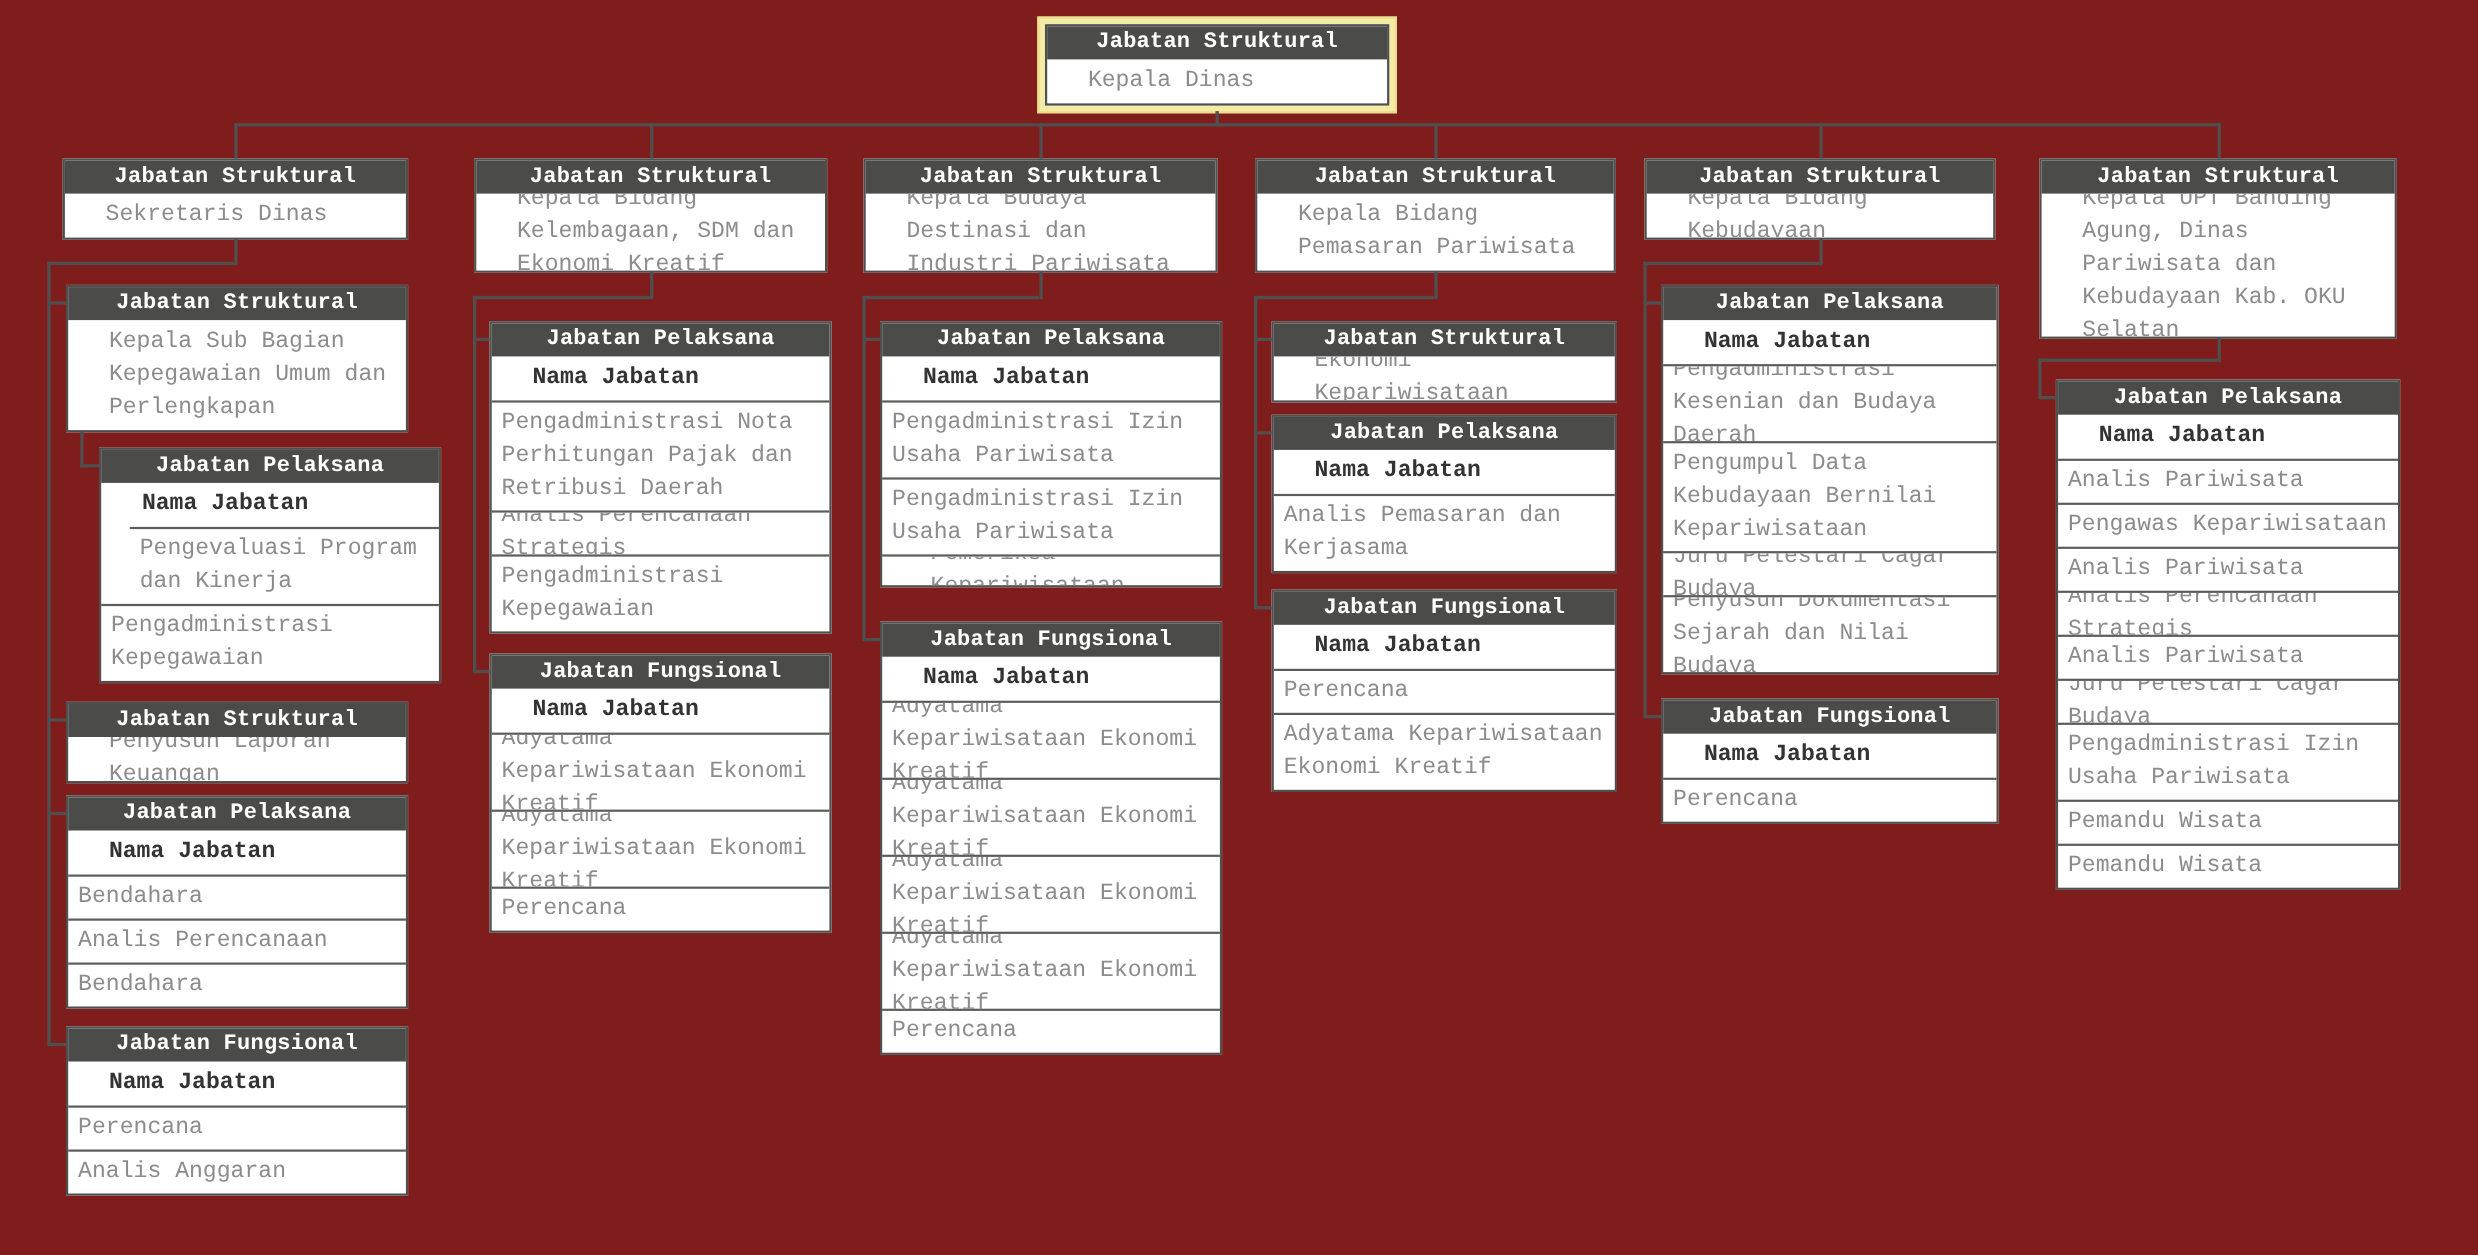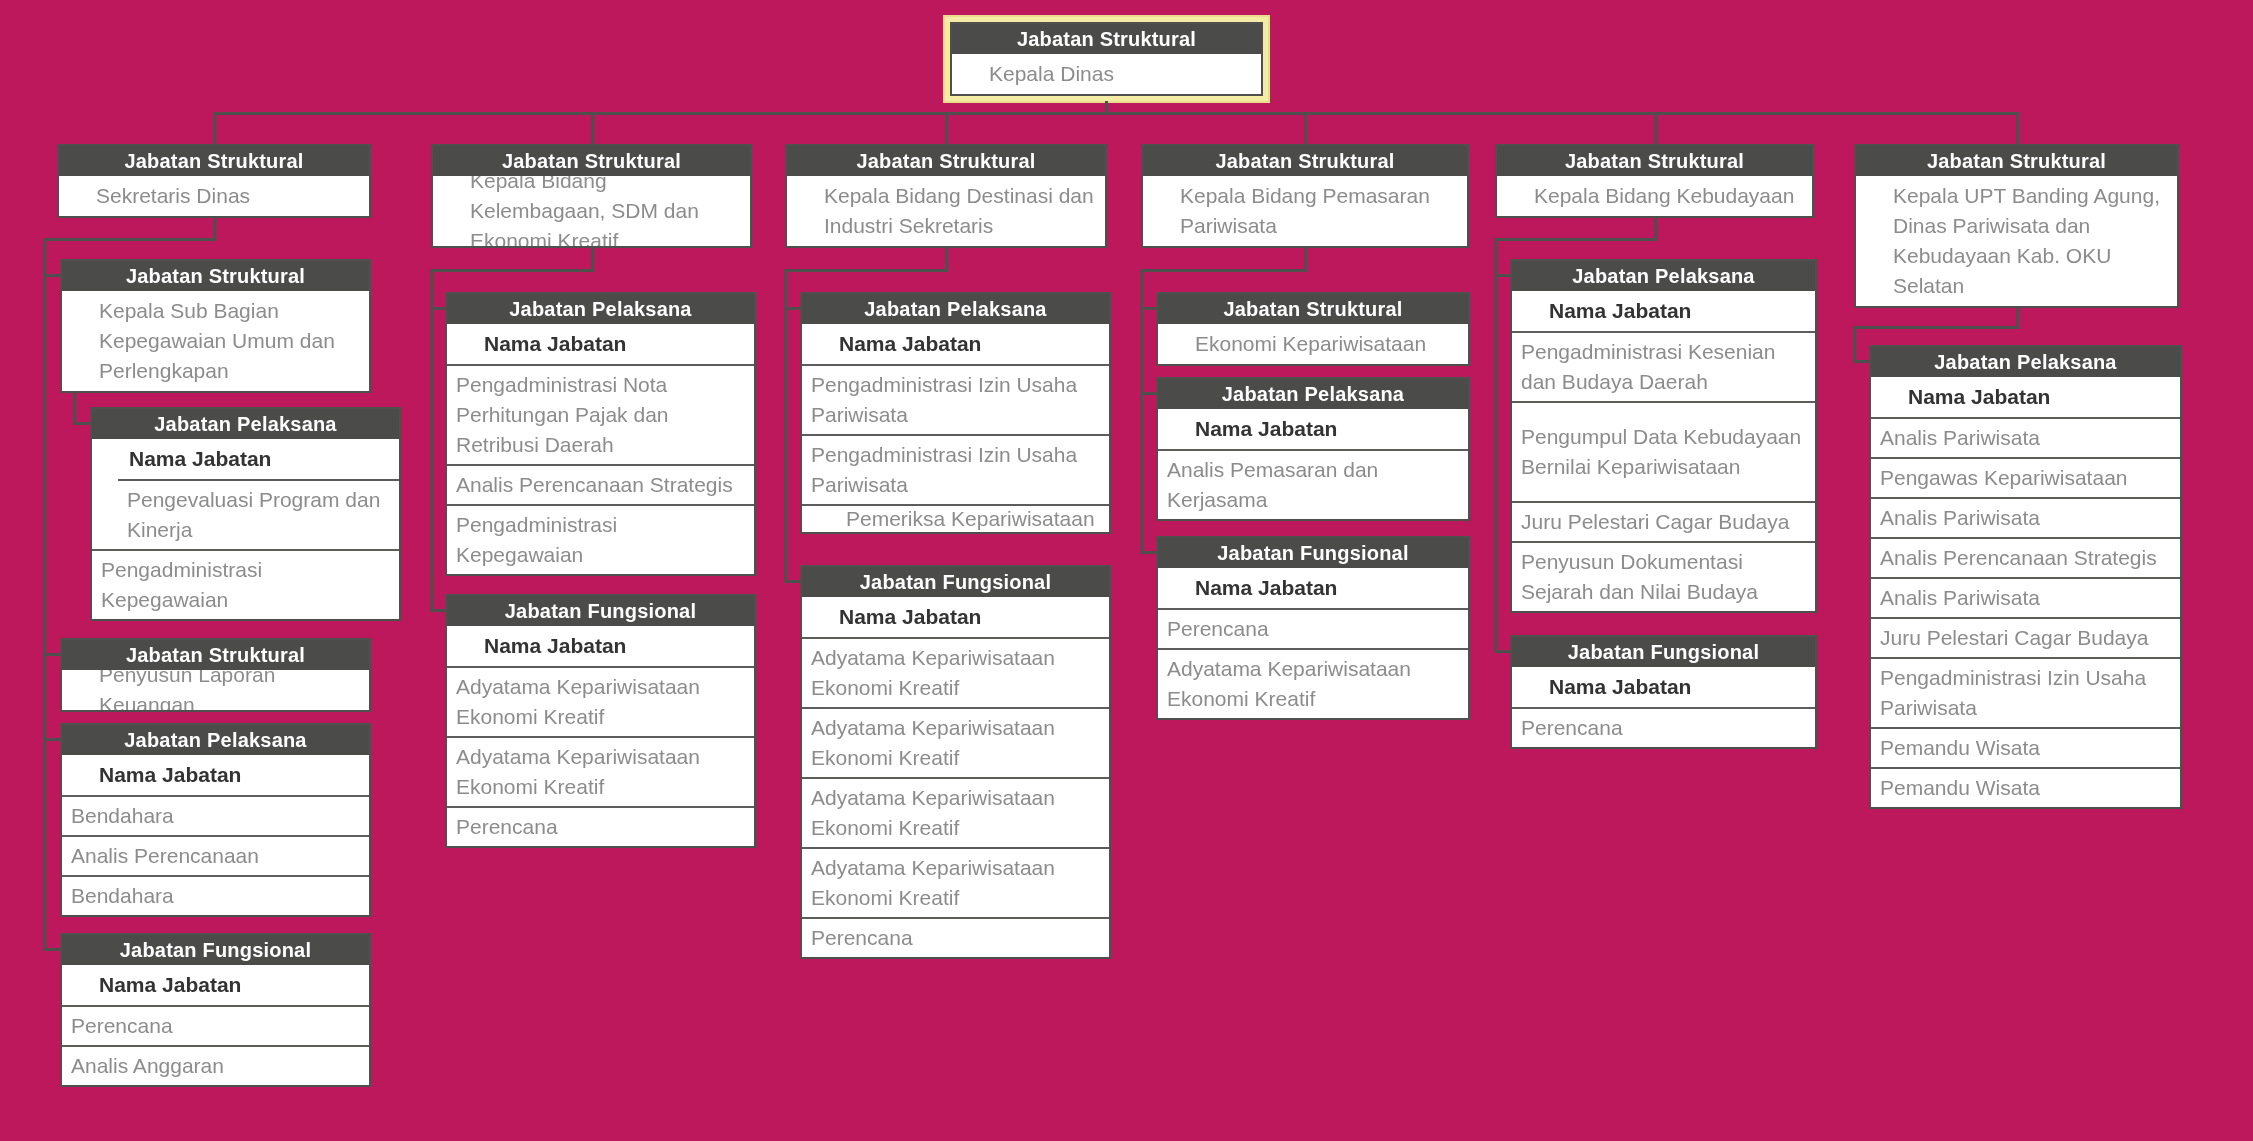--- a/index.html
+++ b/index.html
@@ -1,20 +1,20 @@
 <!DOCTYPE html>
 <html><head>
 <meta charset="utf-8">
 <style>
   html,body{margin:0;padding:0;background:#ffffff;}
   #org-chart{
     position:relative;
     width:2253px;height:1141px;
-    background:#be185d;
-    font-family:Liberation Sans, sans-serif;
+    background:#7f1d1d;
+    font-family:Liberation Mono, monospace;
     overflow:hidden;
   }
   .box{
     position:absolute;
     background:#ffffff;
     border:2px solid #4f4f4d;
     box-sizing:border-box;
   }
   .box-header{
     height:30px;line-height:30px;
@@ -103,21 +103,21 @@
     </div>
     <div class="box" style="left: 445px; top: 594px; width: 311px;">
       <div class="box-header">Jabatan Fungsional</div>
       <div class="box-row nama first" style="height: 40px;">Nama Jabatan</div>
       <div class="box-row" style="height: 70px;">Adyatama Kepariwisataan Ekonomi Kreatif</div>
       <div class="box-row" style="height: 70px;">Adyatama Kepariwisataan Ekonomi Kreatif</div>
       <div class="box-row" style="height: 40px;">Perencana</div>
     </div>
     <div class="box" style="left: 785px; top: 144px; width: 322px;">
       <div class="box-header">Jabatan Struktural</div>
-      <div class="box-row first" style="height: 70px;">Kepala Bidang Destinasi dan Industri Sekretaris</div>
+      <div class="box-row first" style="height: 70px;">Kepala Budaya Destinasi dan Industri Pariwisata</div>
     </div>
     <div class="box" style="left: 800px; top: 292px; width: 311px;">
       <div class="box-header">Jabatan Pelaksana</div>
       <div class="box-row nama first" style="height: 40px;">Nama Jabatan</div>
       <div class="box-row" style="height: 70px;">Pengadministrasi Izin Usaha Pariwisata</div>
       <div class="box-row" style="height: 70px;">Pengadministrasi Izin Usaha Pariwisata</div>
       <div class="box-row" style="height: 28px; padding-left: 44px;">Pemeriksa Kepariwisataan</div>
     </div>
     <div class="box" style="left: 800px; top: 565px; width: 311px;">
       <div class="box-header">Jabatan Fungsional</div>

